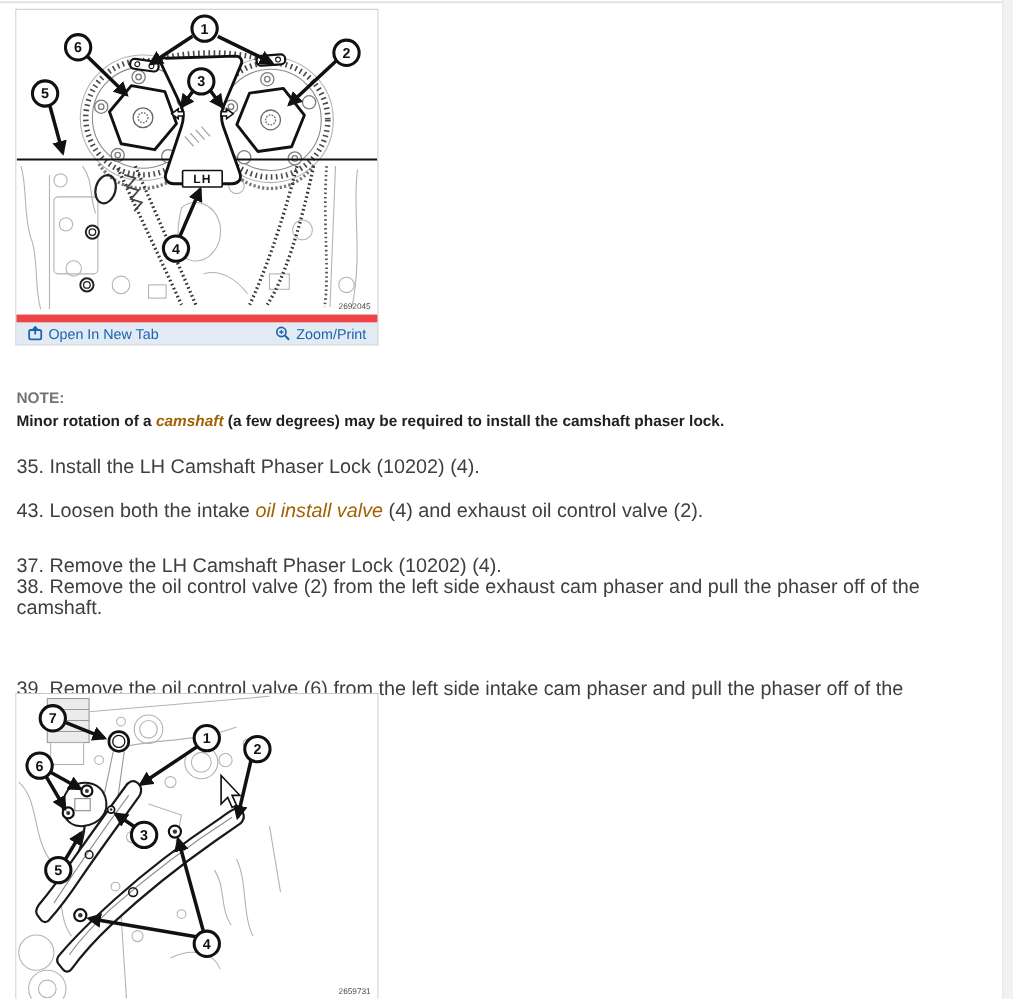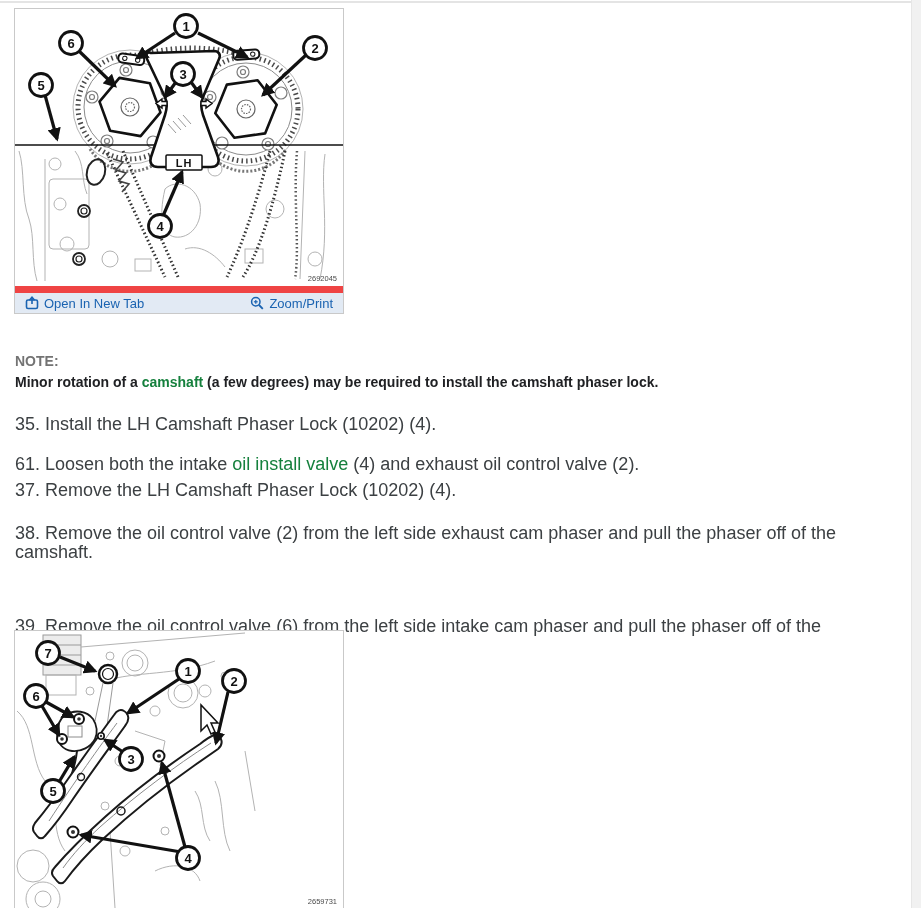--- a/index.html
+++ b/index.html
@@ -21,23 +21,23 @@
     height:27px;background:#e2eaf4;border-top:7px solid #ef4444;
     display:flex;align-items:center;justify-content:space-between;
     padding:0 10px;box-sizing:border-box;
   }
   .bar-link{display:flex;align-items:center;gap:5px;color:#1a63b1;font-size:13px;text-decoration:none;cursor:pointer;}
   .bar-link svg{display:block;}
 
   
   .note-heading{position:absolute;left:15px;top:353px;font-size:14px;font-weight:700;color:#737373;}
   .note-body{position:absolute;left:15px;top:373px;font-size:14px;font-weight:700;color:#202124;width:880px;line-height:19px;}
-  .inline-link{color:#15803d;text-decoration:none;cursor:pointer;}
+  .inline-link{color:#a16207;text-decoration:none;cursor:pointer;font-style:italic;}
   .step{position:absolute;left:15px;font-size:18px;color:#3c4043;line-height:19px;width:880px;}
-  #step35{top:415px;} #step36{top:455px;} #step37{top:481px;} #step38{top:524px;} #step39{top:575px;margin-top:42px;}
+  #step35{top:415px;} #step36{top:455px;} #step37{top:505px;} #step38{top:524px;} #step39{top:575px;margin-top:42px;}
 
   
   .callout-num{font-family:"Liberation Sans",sans-serif;font-size:13px;font-weight:700;fill:#111;}
   .fig-id{font-family:"Liberation Sans",sans-serif;font-size:7.5px;fill:#4a4a4a;}
   .lh-text{font-family:"Liberation Sans",sans-serif;font-size:11px;font-weight:700;fill:#111;letter-spacing:1px;}
 </style>
 </head>
 <body>
 
 <div class="top-line"></div>
@@ -218,21 +218,21 @@
       </svg>
       <span>Zoom/Print</span>
     </a>
   </div>
 </section>
 
 <div class="note-heading">NOTE:</div>
 <div class="note-body"><span>Minor rotation of a </span><a class="inline-link">camshaft</a><span> (a few degrees) may be required to install the camshaft phaser lock.</span></div>
 
 <div class="step" id="step35"><span>35. Install the LH Camshaft Phaser Lock (10202) (4).</span></div>
-<div class="step" id="step36"><span>61. Loosen both the intake </span><a class="inline-link">oil install valve</a><span> (4) and exhaust oil control valve (2).</span></div>
+<div class="step" id="step36"><span>43. Loosen both the intake </span><a class="inline-link">oil install valve</a><span> (4) and exhaust oil control valve (2).</span></div>
 <div class="step" id="step37"><span>37. Remove the LH Camshaft Phaser Lock (10202) (4).</span></div>
 <div class="step" id="step38"><span>38. Remove the oil control valve (2) from the left side exhaust cam phaser and pull the phaser off of the camshaft.</span></div>
 <div class="step" id="step39"><span>39. Remove the oil control valve (6) from the left side intake cam phaser and pull the phaser off of the camshaft.</span></div>
 
 <section class="figure-card" id="fig2">
   <div class="figure-canvas" style="height:277px">
     <svg width="328" height="277" viewBox="0 0 328 277">
       <defs>
         <marker id="ah2" viewBox="0 0 10 10" refX="8" refY="5" markerWidth="4.2" markerHeight="4.2" orient="auto">
           <path d="M0,0 L10,5 L0,10 z" fill="#111"></path>

